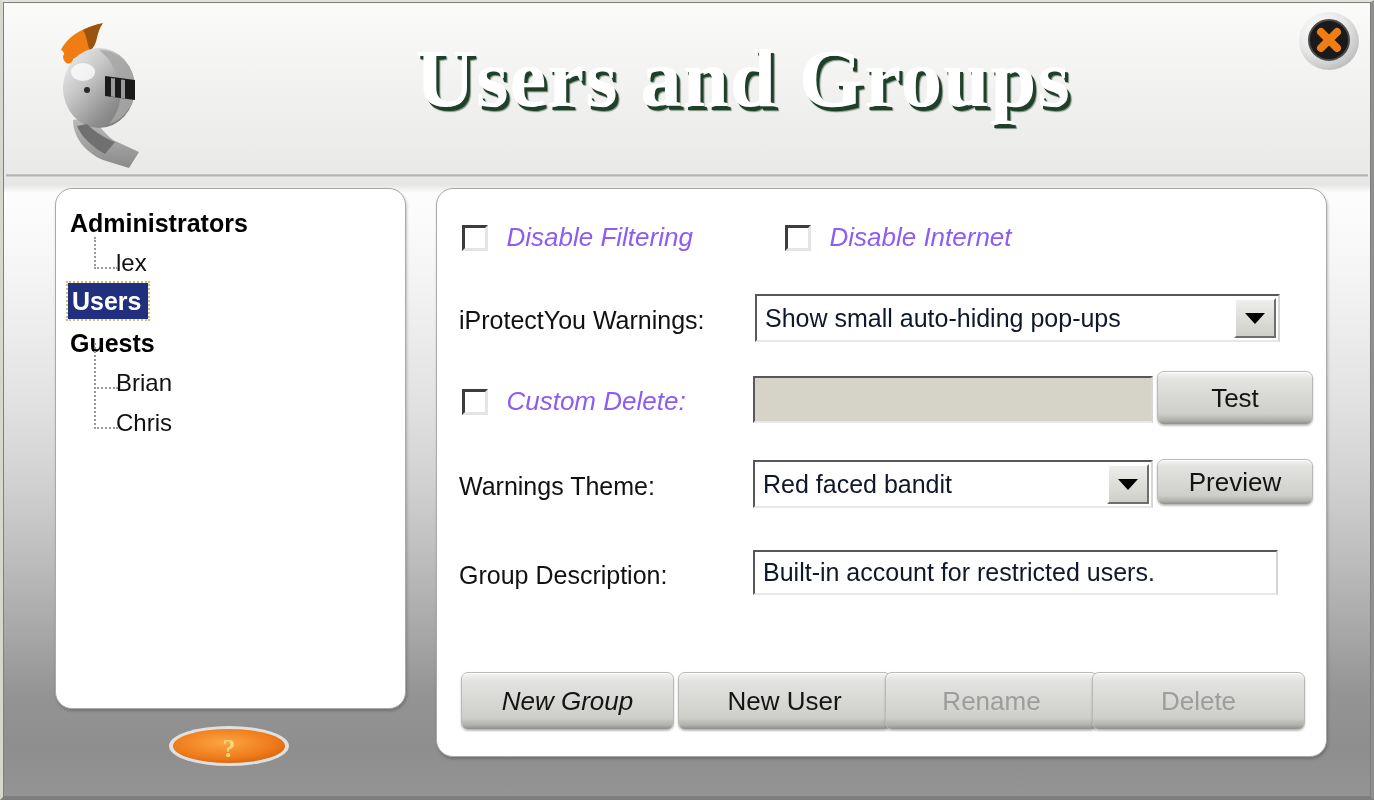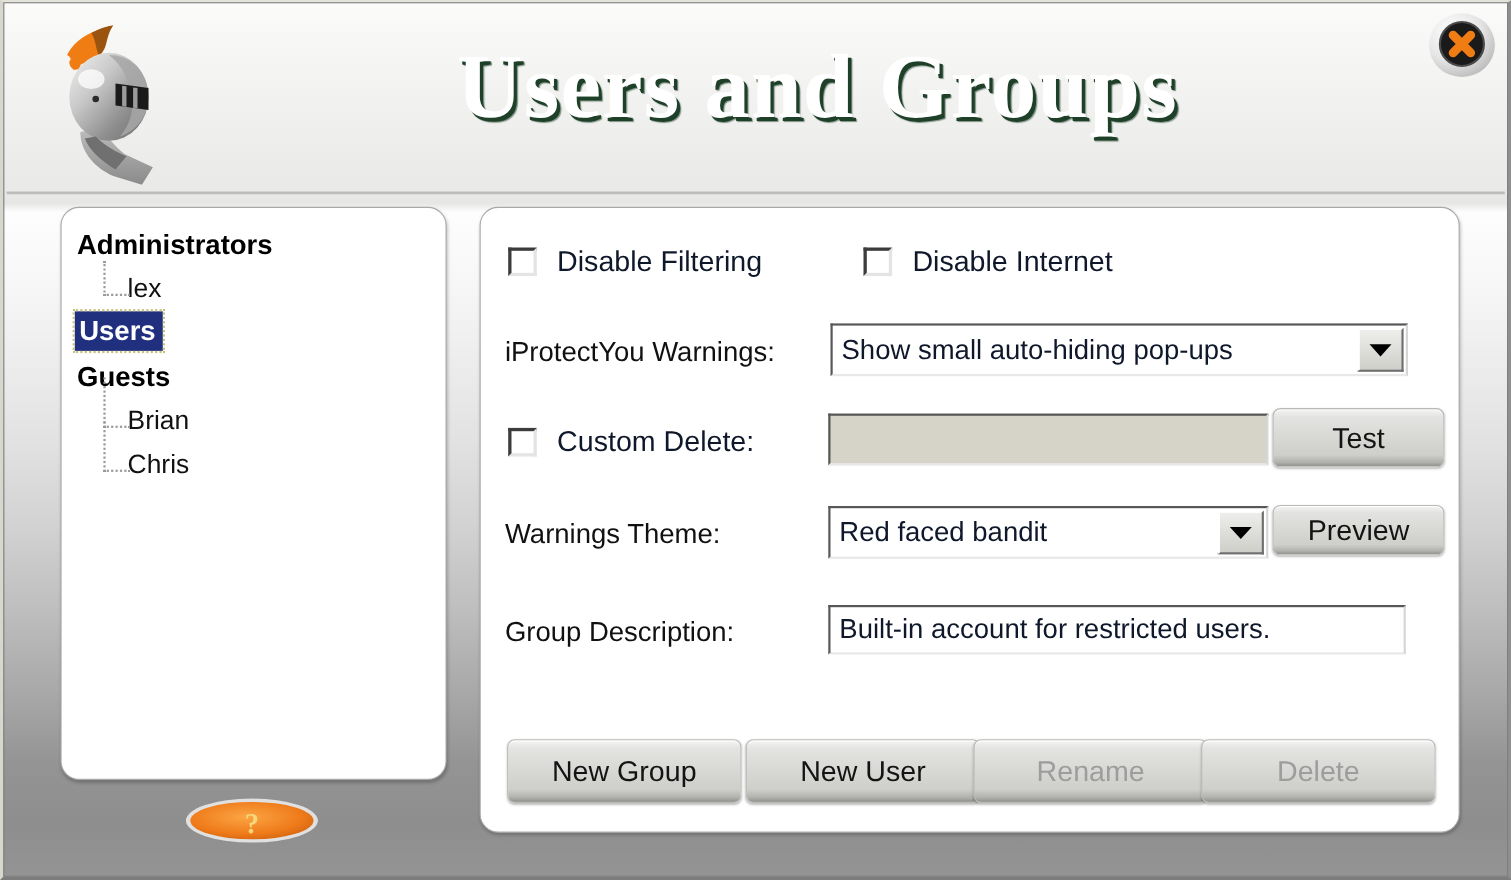--- a/index.html
+++ b/index.html
@@ -91,22 +91,23 @@
   }
 
   
   .cbx{
     display:inline-block;width:26px;height:26px;background:#fff;
     border-top:3px solid #3c3c3c;border-left:3px solid #3c3c3c;
     border-right:3px solid #e4e4e4;border-bottom:3px solid #e4e4e4;
     box-sizing:border-box;vertical-align:middle;cursor:pointer;
   }
   .cbxlabel{
-    font-size:26px;color:#0f172a;vertical-align:middle;
+    font-size:26px;color:#8b5cf6;vertical-align:middle;
     margin-left:14px;
+    font-style:italic;
   }
   .lbl{font-size:25px;color:#111;}
 
   
   .field{
     box-sizing:border-box;background:#ffffff;
     border-top:2px solid #585858;border-left:2px solid #585858;
     border-right:2px solid #d6d6d6;border-bottom:2px solid #e8e8e8;
     font-size:25px;color:#0f172a;
     display:flex;align-items:center;
@@ -277,19 +278,19 @@
       <span>Red faced bandit</span>
       <span class="arrowbtn">
           <i class="tri"></i>
         </span>
     </div>
     <div class="btn" style="position:absolute;left:720px;top:270px;width:156px;height:46px;">Preview</div>
 
     <div style="position:absolute;left:22px;top:372px;" class="lbl">Group Description:</div>
     <div class="field" style="position:absolute;left:316px;top:361px;width:525px;height:45px;">Built-in account for restricted users.</div>
 
-    <div class="btn" style="position:absolute;left:24px;top:483px;width:213px;height:58px;">New Group</div>
+    <div class="btn" style="position:absolute;left:24px;top:483px;width:213px;height:58px;font-style:italic;">New Group</div>
     <div class="btn" style="position:absolute;left:241px;top:483px;width:213px;height:58px;">New User</div>
     <div class="btn disabled" style="position:absolute;left:448px;top:483px;width:213px;height:58px;">Rename</div>
     <div class="btn disabled" style="position:absolute;left:655px;top:483px;width:213px;height:58px;">Delete</div>
 
   </div>
 </div>
 
 </body></html>

